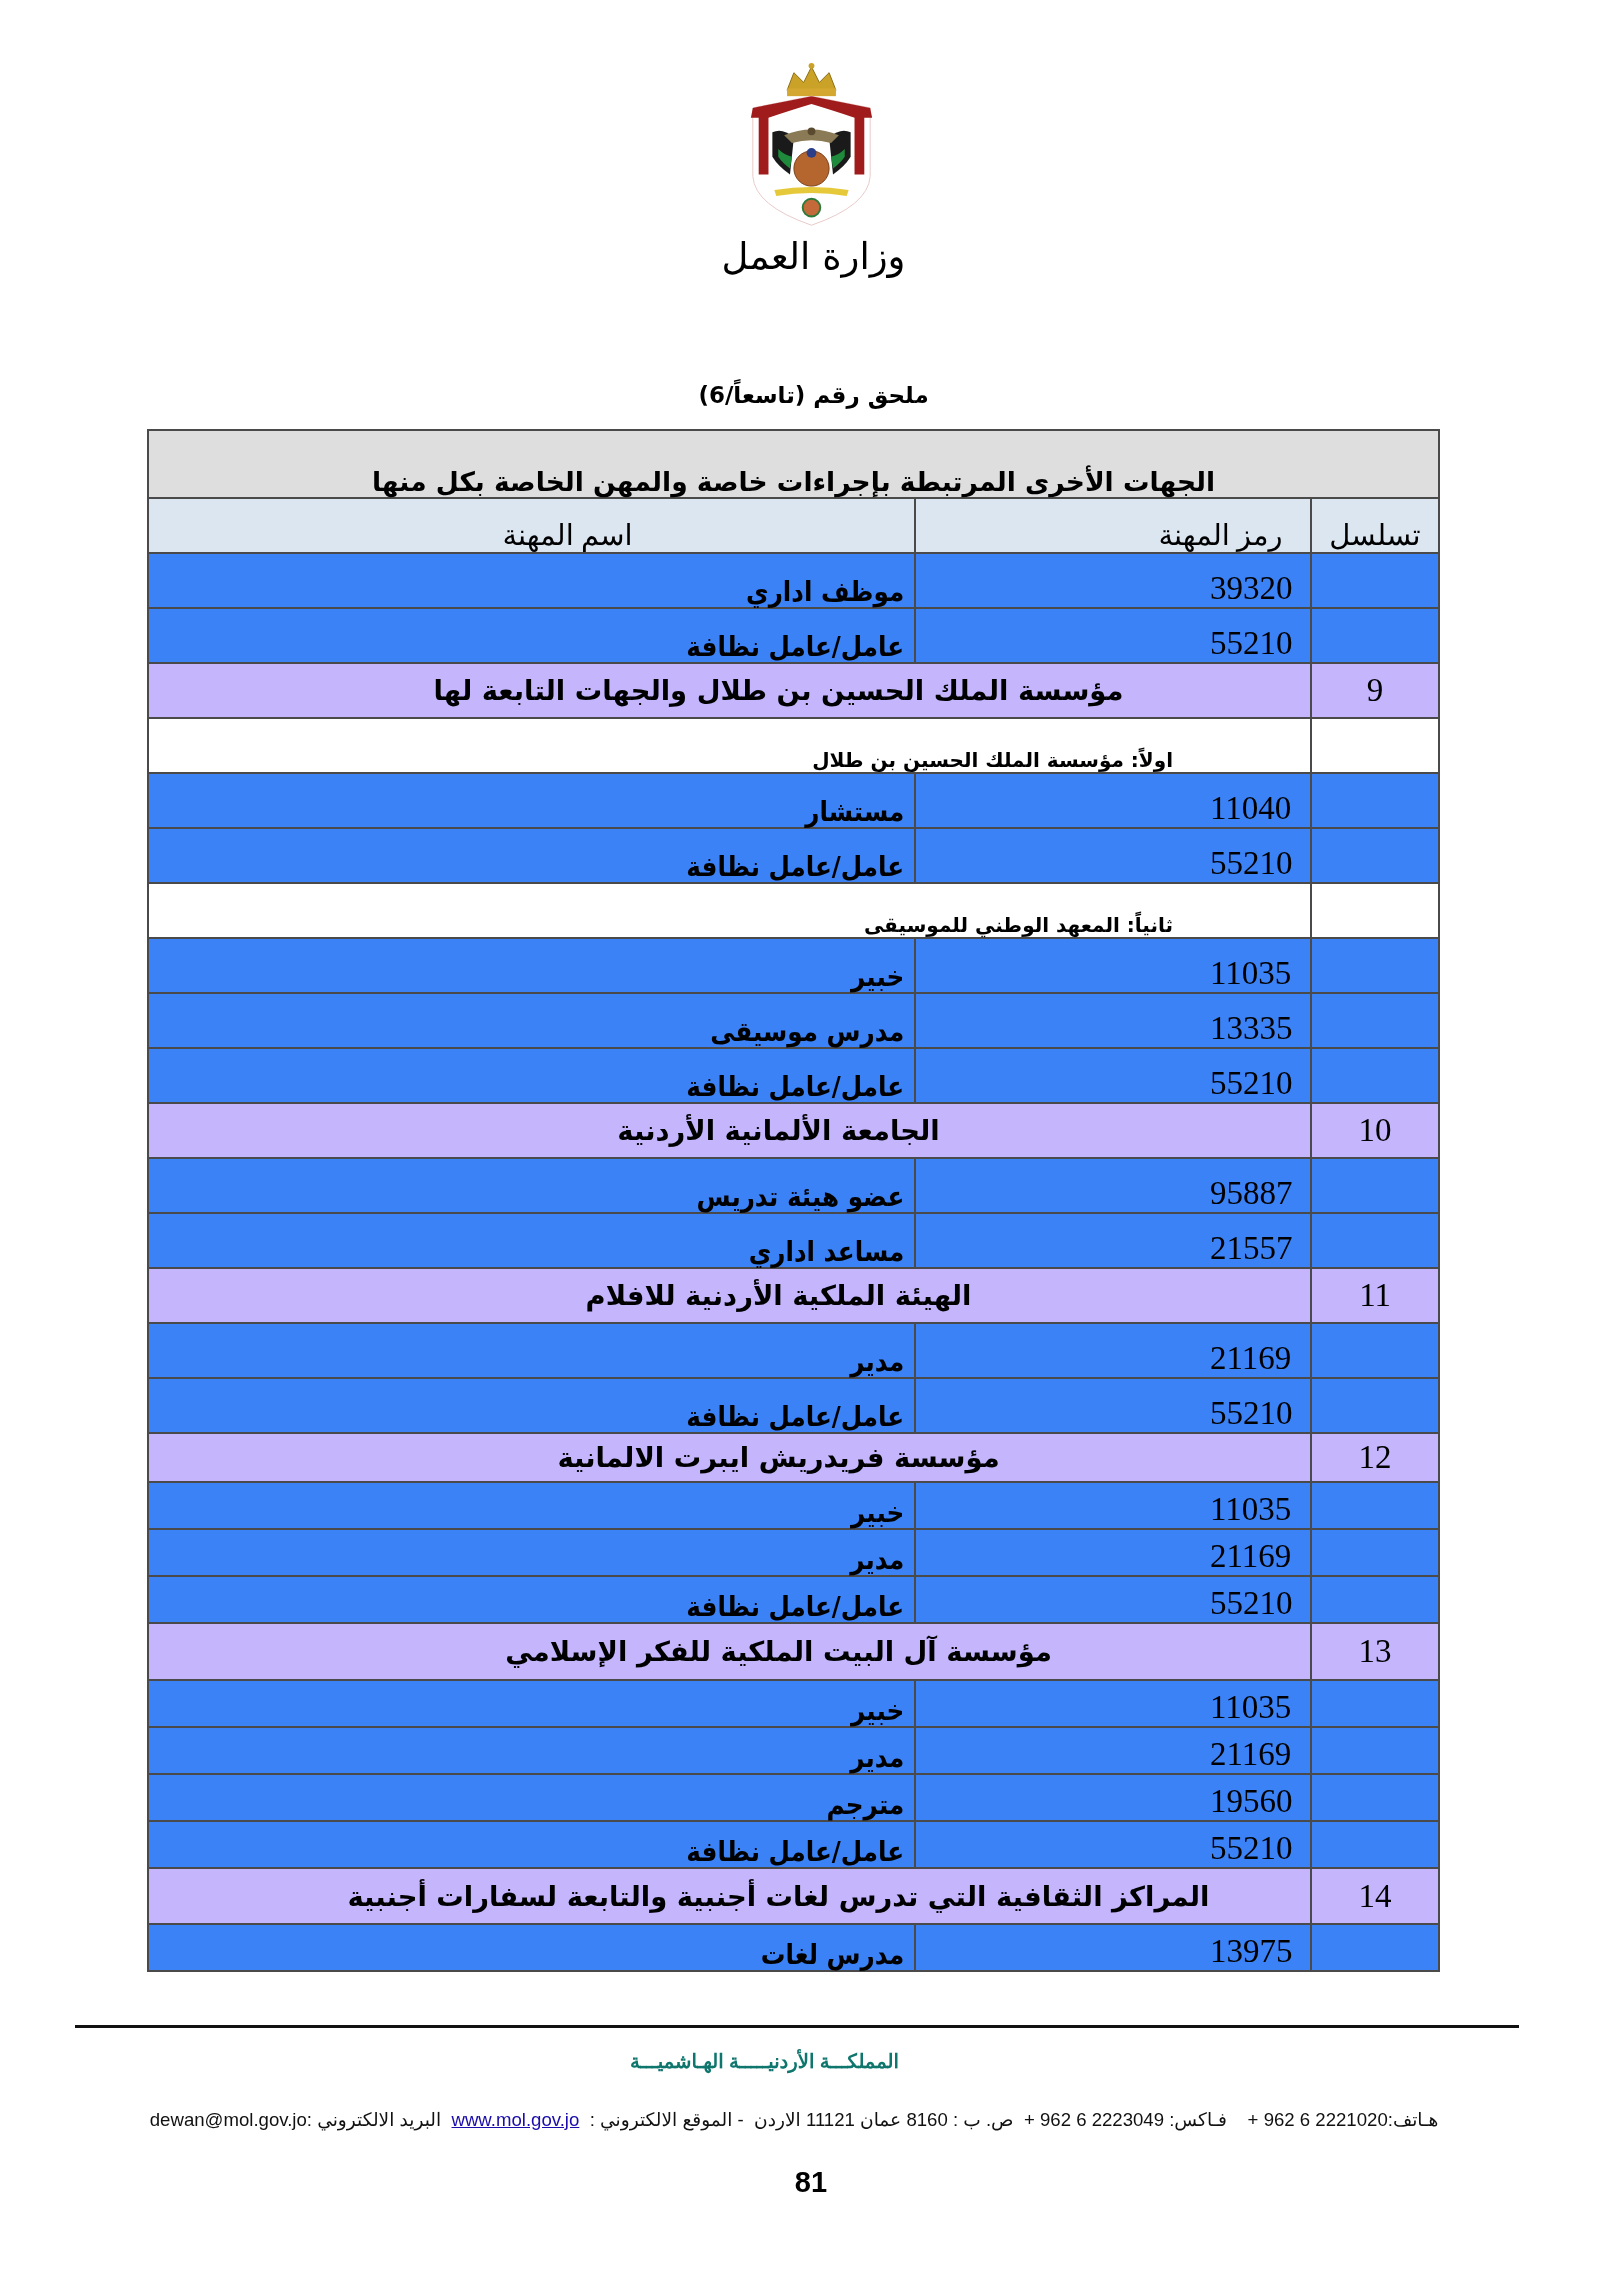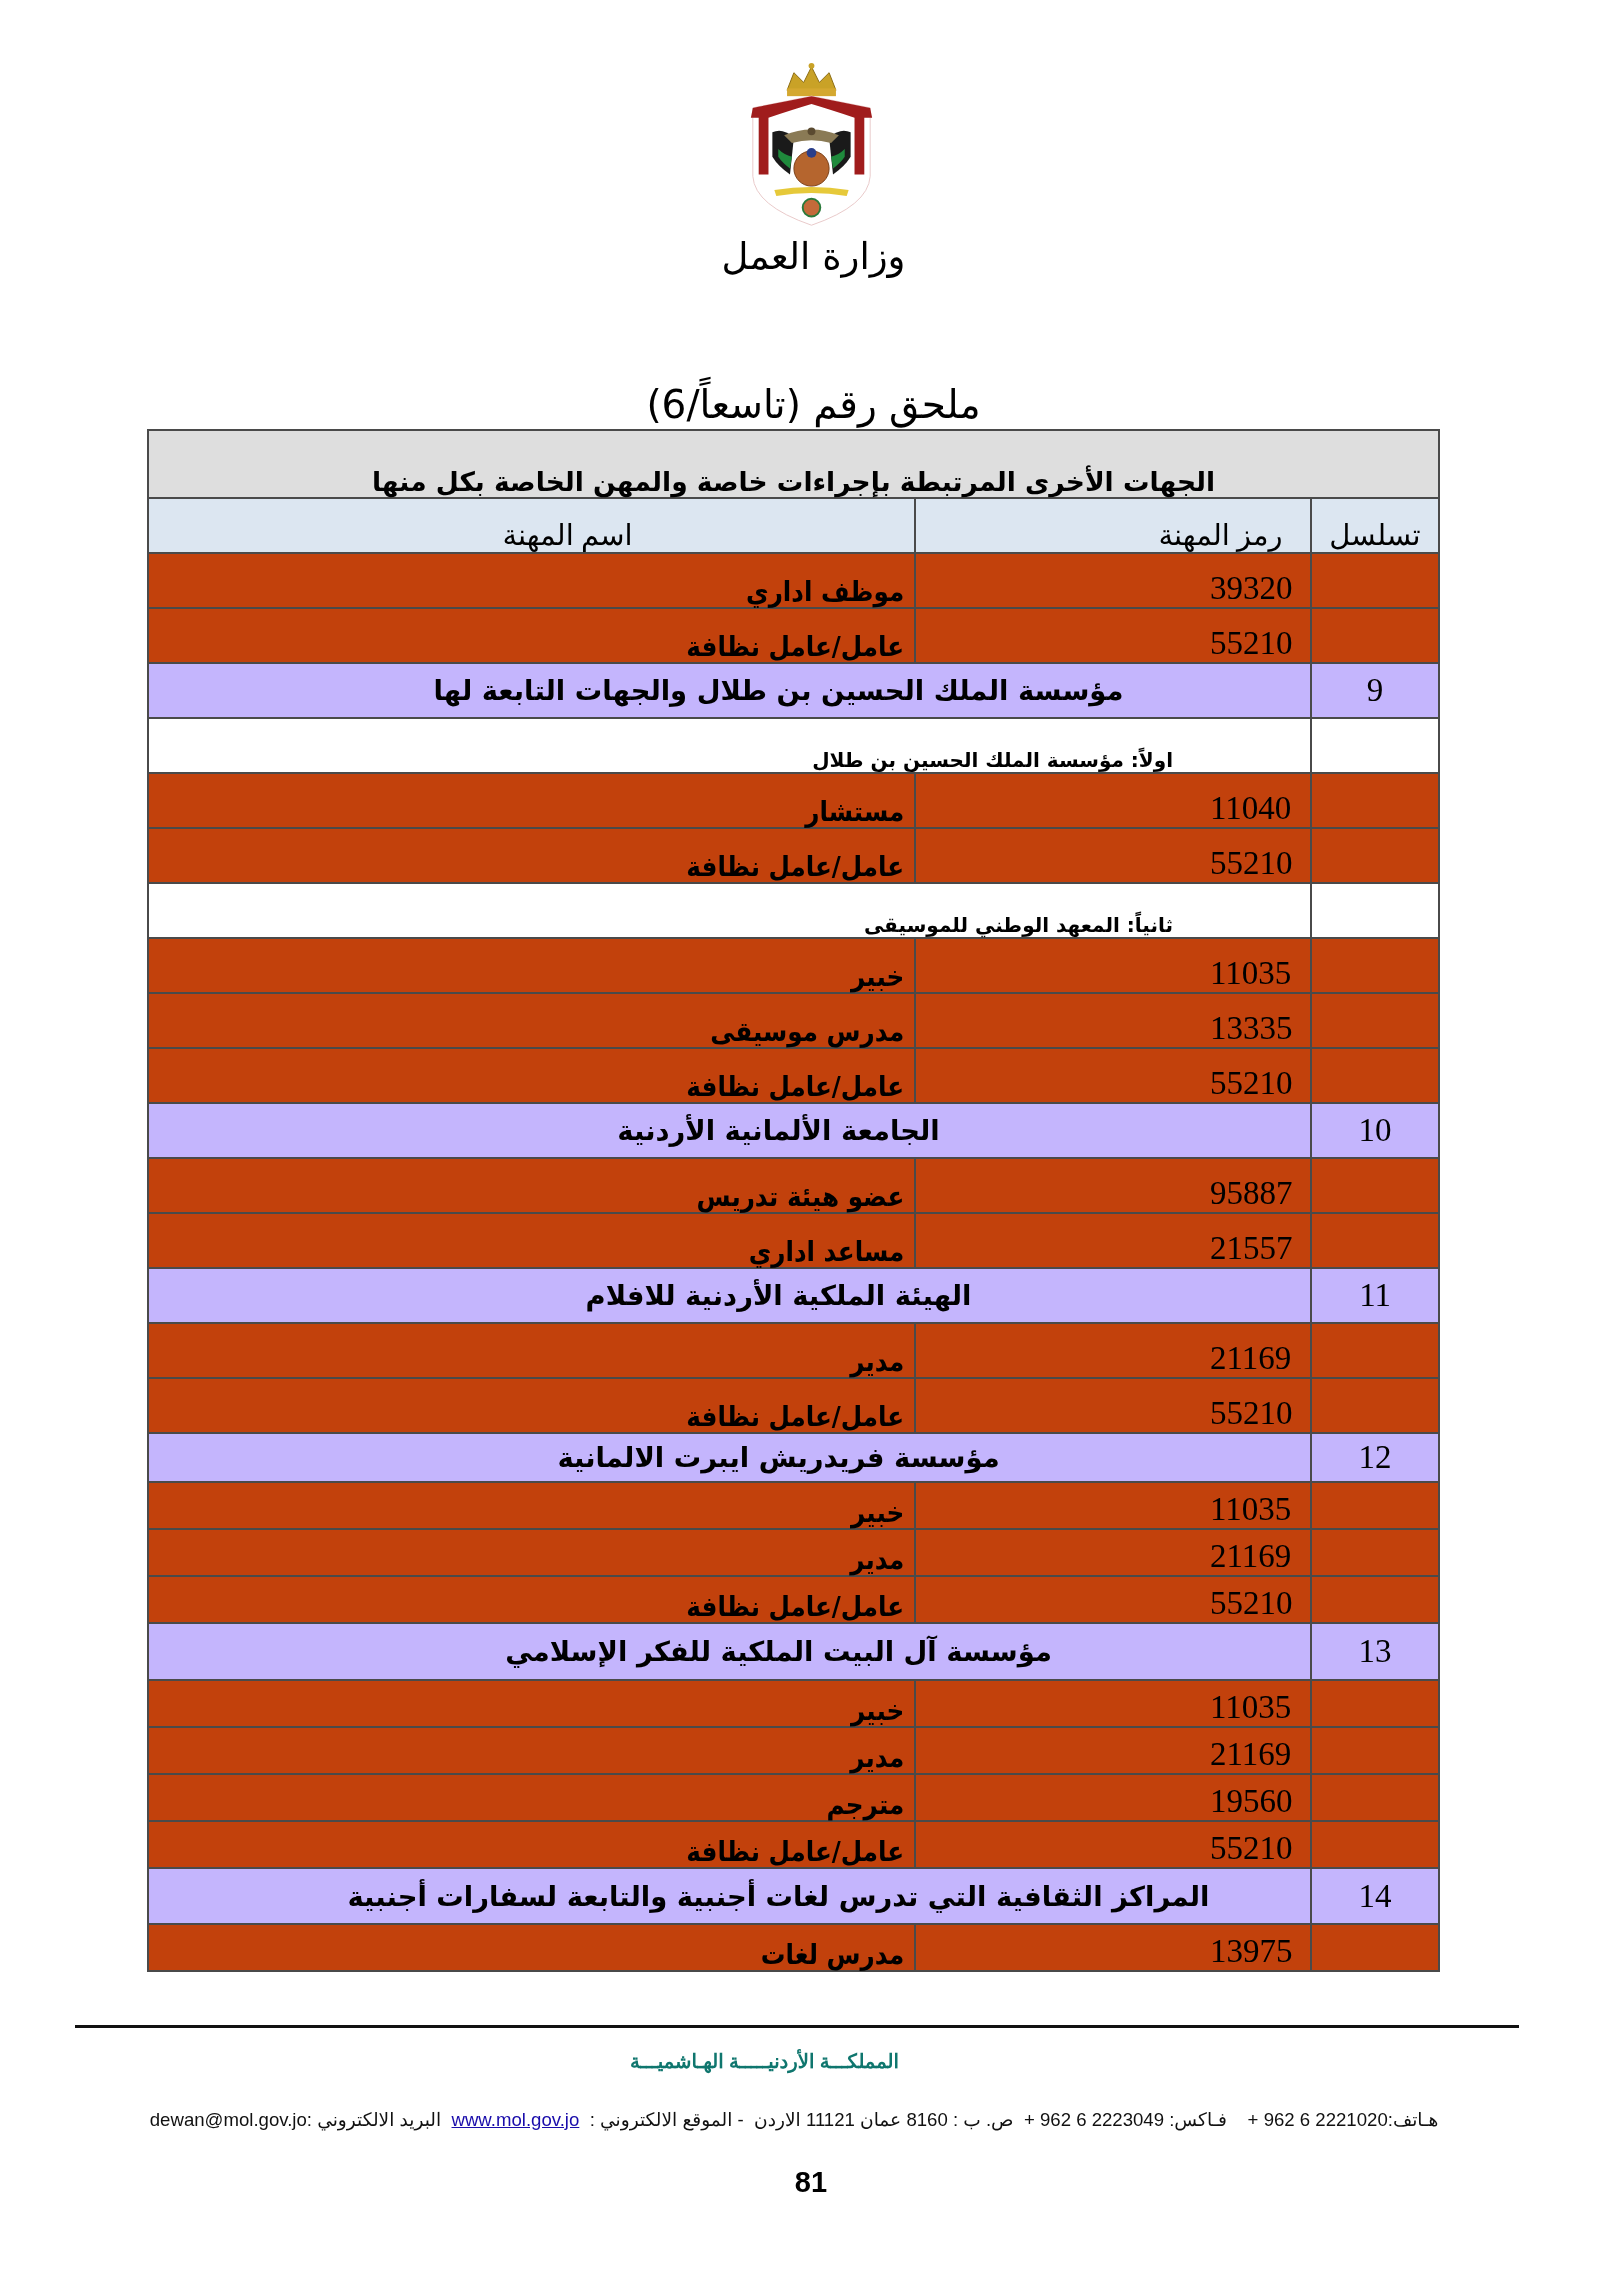--- a/index.html
+++ b/index.html
@@ -4,34 +4,34 @@
 <style>
   * { box-sizing: border-box; margin: 0; padding: 0; }
   html, body { width: 1621px; height: 2293px; background: #ffffff; }
   body { position: relative; font-family: "Liberation Serif", serif; color: #000; overflow: hidden; }
 
   .logo { position: absolute; left: 733px; top: 59px; width: 157px; height: 176px; }
   .ministry { position: absolute; left: 686px; top: 235px; width: 255px; text-align: center;
     font-family: "DejaVu Serif", serif; font-size: 37px; direction: rtl; }
 
   .annex-title { position: absolute; left: 588px; top: 382px; width: 451px; text-align: center;
-    font-family: "DejaVu Sans", sans-serif; font-weight: normal; font-size: 39px; direction: rtl; }
+    font-family: "DejaVu Sans", sans-serif; font-weight: bold; font-size: 23px; direction: rtl; }
 
   table.main { position: absolute; left: 147px; top: 429px; width: 1292px; border-collapse: collapse;
     direction: rtl; table-layout: fixed; }
   table.main td { border: 2px solid #4a4a4a; vertical-align: bottom; }
   .title-row td { background: #dedede; height: 68px; text-align: center; vertical-align: middle;
     font-family: "DejaVu Sans", sans-serif; font-weight: bold; font-size: 26.5px; }
   .colhead td { background: #dce6f1; height: 55px; vertical-align: middle;
     font-family: "Liberation Serif", serif; font-size: 29px; }
   .colhead .c-seq { text-align: center; }
   .colhead .c-code { text-align: right; padding-right: 27.4px; }
   .colhead .c-name { text-align: center; padding-left: 72px; }
 
-  tr.item td { background: #c2410c; }
+  tr.item td { background: #3b82f6; }
   tr.item .c-code { text-align: left; padding-left: 294px; font-size: 33px; font-family: "Liberation Serif", serif; }
   tr.item .c-name { text-align: right; padding-right: 9.8px; font-size: 27.4px; font-family: "DejaVu Sans Condensed", "DejaVu Sans", sans-serif; font-weight: bold; }
   tr.group td { background: #c4b5fd; vertical-align: middle; }
   tr.group .c-seq { text-align: center; font-size: 33px; }
   tr.group .c-title { text-align: center; font-size: 27.4px; font-family: "DejaVu Sans", sans-serif; font-weight: bold; padding-left: 98px; }
   tr.sub td { background: #fff; }
   tr.sub .c-title { text-align: right; padding-right: 137px; font-size: 20px; font-family: "DejaVu Sans", sans-serif; font-weight: bold; }
 
   .footer-line { position: absolute; left: 75px; top: 2025px; width: 1444px; height: 2.9px; background: #111; }
   .footer-kingdom { position: absolute; left: 490px; top: 2050px; width: 549px; text-align: center;

